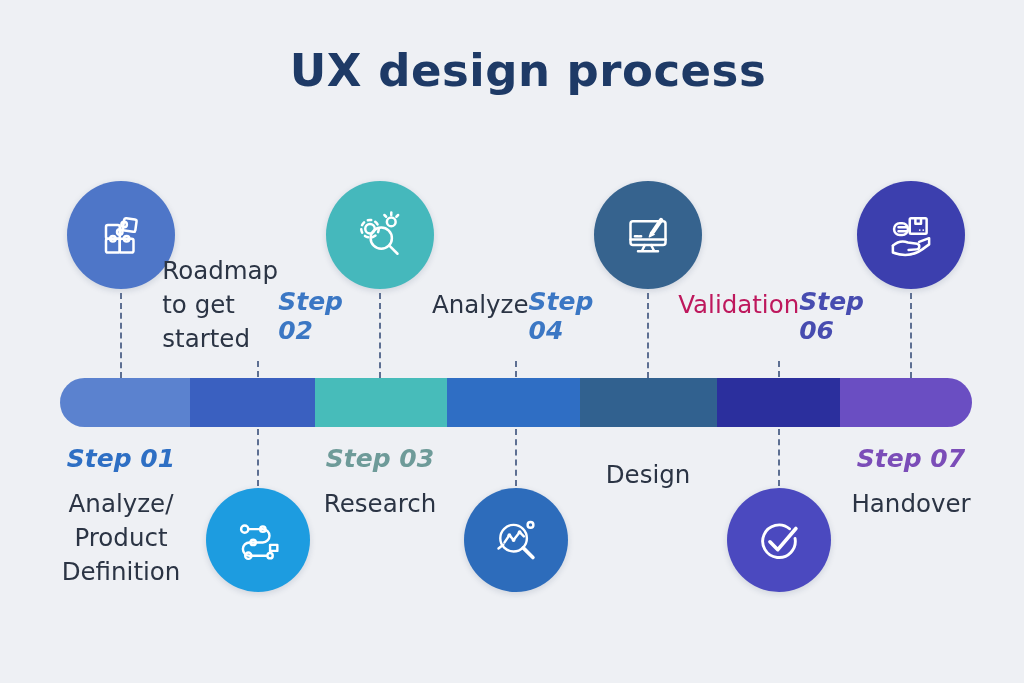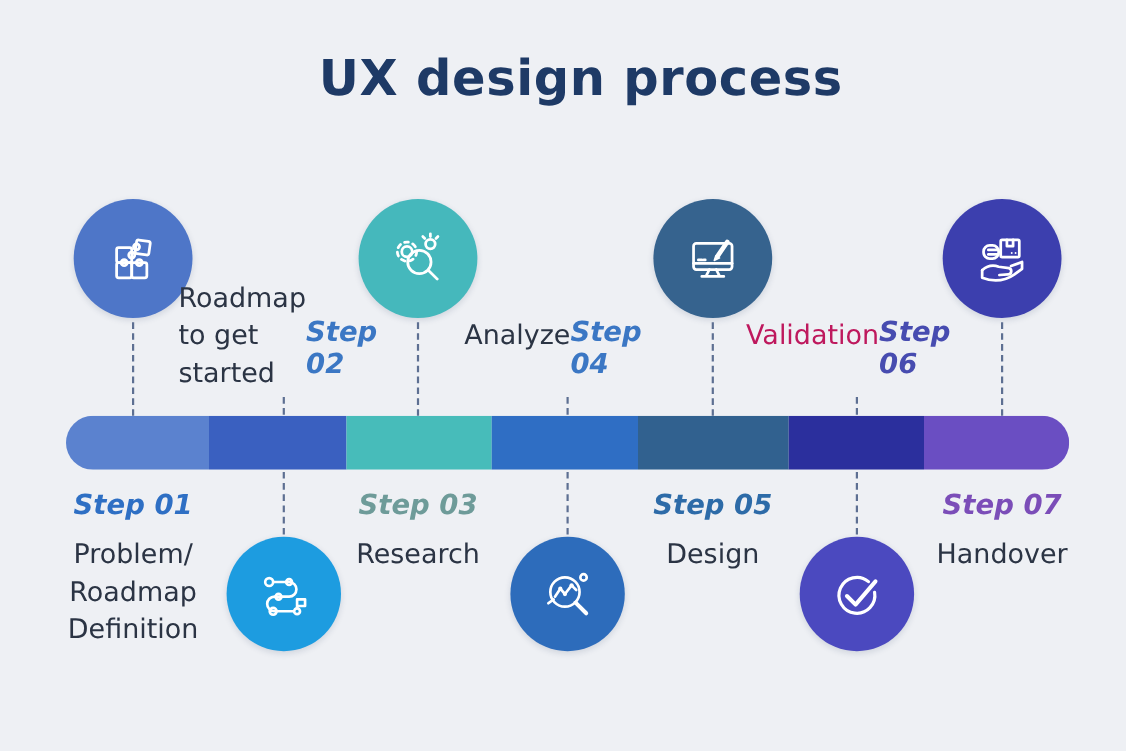--- a/index.html
+++ b/index.html
@@ -65,21 +65,21 @@
           <circle cx="23" cy="21.5" r="2.2"></circle>
             <circle cx="17.5" cy="27" r="2.2"></circle>
           <circle cx="28.5" cy="27" r="2.2"></circle>
             <circle cx="26.5" cy="15.5" r="2.2"></circle>
         </svg>
       </span>
     </div>
     <div class="dash" style="left: 120px; top: 293px; height: 85px; border-color: rgb(93, 111, 146);"></div>
     <div class="label-below" style="left:39px">
       <div class="step-label" style="color: rgb(46, 111, 196); font-style: italic;">Step 01</div>
-      <div class="step-title" style="color: rgb(43, 52, 68);">Problem/ Roadmap Definition</div>
+      <div class="step-title" style="color: rgb(43, 52, 68);">Analyze/ Product Definition</div>
     </div>
   </div>
 
   <div>
     <div class="label-above" style="left:173px">
       <div class="step-title" style="color: rgb(43, 52, 68);">Roadmap to get started</div>
       <div class="step-label" style="color: rgb(59, 119, 196);">Step 02</div>
     </div>
     <div class="dash" style="left: 257px; top: 361px; height: 16px; border-color: rgb(93, 111, 146);"></div>
     <div class="dash" style="left: 257px; top: 429px; height: 57px; border-color: rgb(93, 111, 146);"></div>
@@ -114,21 +114,21 @@
       </span>
     </div>
     <div class="dash" style="left: 379px; top: 293px; height: 85px; border-color: rgb(93, 111, 146);"></div>
     <div class="label-below" style="left:298px">
       <div class="step-label" style="color: rgb(110, 155, 153);">Step 03</div>
       <div class="step-title" style="color: rgb(43, 52, 68);">Research</div>
     </div>
   </div>
 
   <div>
-    <div class="label-above" style="left:422px">
+    <div class="label-above" style="left:432px">
       <div class="step-title" style="color: rgb(43, 52, 68);">Analyze</div>
       <div class="step-label" style="color: rgb(59, 119, 196); font-style: italic;">Step 04</div>
     </div>
     <div class="dash" style="left: 515px; top: 361px; height: 16px; border-color: rgb(93, 111, 146);"></div>
     <div class="dash" style="left: 515px; top: 429px; height: 57px; border-color: rgb(93, 111, 146);"></div>
     <div class="circle below" style="left: 464px; background-color: rgb(45, 108, 187);">
       <span>
         <svg width="58" height="58" viewBox="0 0 48 48" fill="none" stroke="#fff" stroke-width="2" stroke-linecap="round" stroke-linejoin="round">
           <circle cx="22" cy="22.5" r="11"></circle>
           <path d="M30 30.5 L38 38.5" stroke-width="3"></path>
@@ -151,21 +151,20 @@
           <path d="M10 27.5 h28"></path>
           <path d="M13.5 25 h2.5 M17.5 25 h1"></path>
           <path d="M21.5 32 l-2.5 5 M26.5 32 l2.5 5 M16 37 h16"></path>
           <path d="M28 21.5 L34.5 12" stroke-width="3.4"></path>
           <path d="M25 25.5 l1.2 -3.8 2.8 1.9 z" fill="#fff" stroke-width="1"></path>
         </svg>
       </span>
     </div>
     <div class="dash" style="left: 647px; top: 293px; height: 85px; border-color: rgb(93, 111, 146);"></div>
     <div class="label-below" style="left:566px">
-      <div class="step-label" style="color: rgb(45, 107, 168);">Step 05</div>
       <div class="step-title" style="color: rgb(43, 52, 68);">Design</div>
     </div>
   </div>
 
   <div>
     <div class="label-above" style="left:694px">
       <div class="step-title" style="color: #be185d;">Validation</div>
       <div class="step-label" style="color: rgb(71, 76, 176);">Step 06</div>
     </div>
     <div class="dash" style="left: 778px; top: 361px; height: 16px; border-color: rgb(93, 111, 146);"></div>

